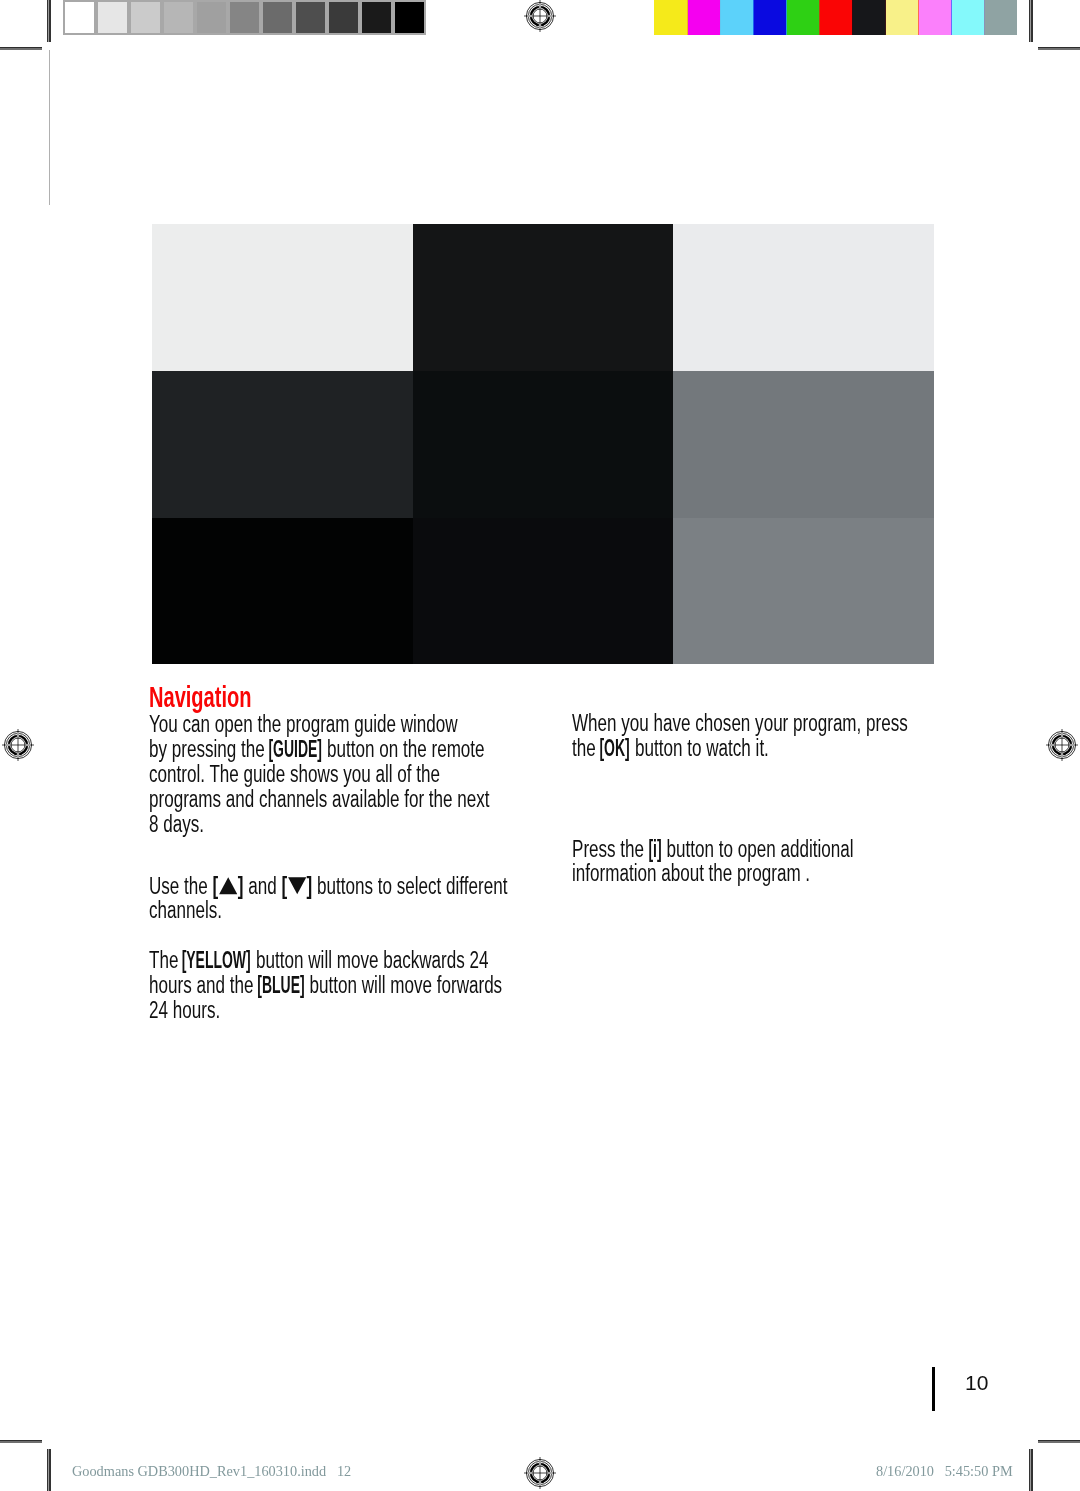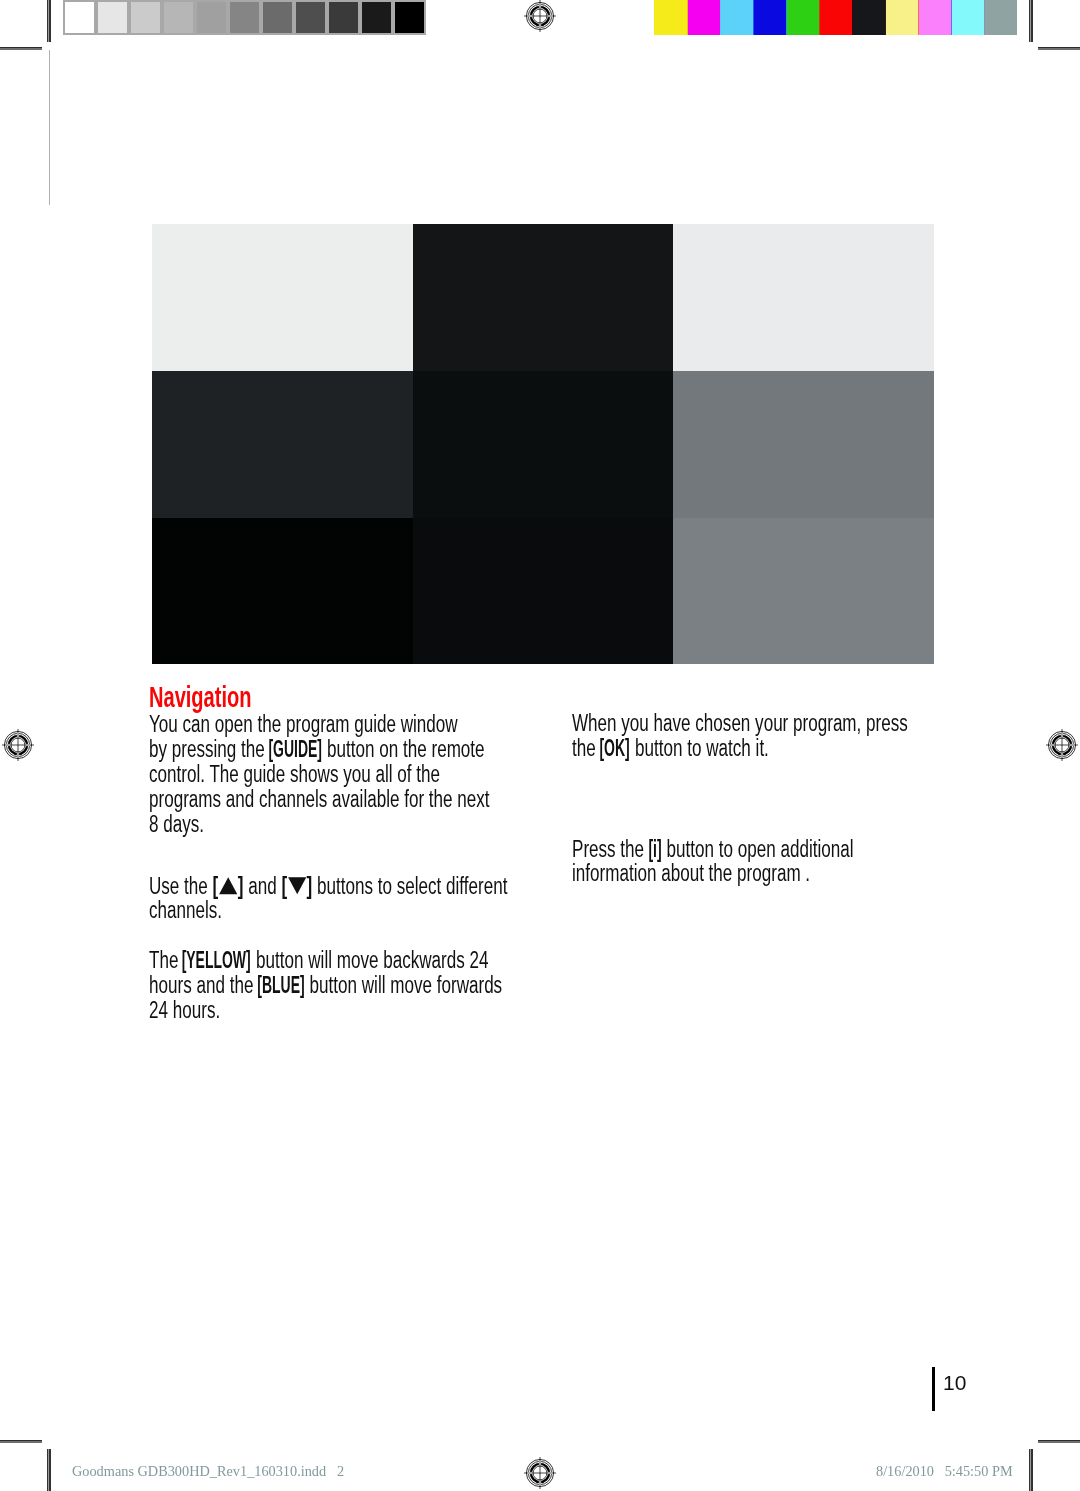--- a/index.html
+++ b/index.html
@@ -190,17 +190,17 @@
       <div class="line cond" style="top: 999px;"><span>24 hours.</span></div>
     </div>
   <div class="col" id="right-col" style="left:572px;top:0px;">
       <div class="line cond" style="top: 712px;"><span>When you have chosen your program, press</span></div>
       <div class="line cond" style="top: 737px;"><span>the </span><b style="margin-left: -0.996562px; margin-right: -8.57043px;">[OK]</b><span> button to watch it.</span></div>
       <div class="line cond" style="top: 838px;"><span>Press the </span><b style="margin-left: -0.434375px; margin-right: -3.73562px;">[i]</b><span> button to open additional</span></div>
       <div class="line cond" style="top: 862px;"><span>information about the program .</span></div>
     </div>
 
   <div class="pagerule" style="left:932px;top:1367px;width:3px;height:44px;"></div>
-  <div class="pagenum" style="left:943px;top:1372px;">10</div>
-
-  <div class="footer" style="left:72px;top:1464px;">Goodmans GDB300HD_Rev1_160310.indd   2</div>
+  <div class="pagenum" style="left:965px;top:1372px;">10</div>
+
+  <div class="footer" style="left:72px;top:1464px;">Goodmans GDB300HD_Rev1_160310.indd   12</div>
   <div class="footer" style="left:876px;top:1464px;">8/16/2010   5:45:50 PM</div>
 </div>
 
 </body></html>

